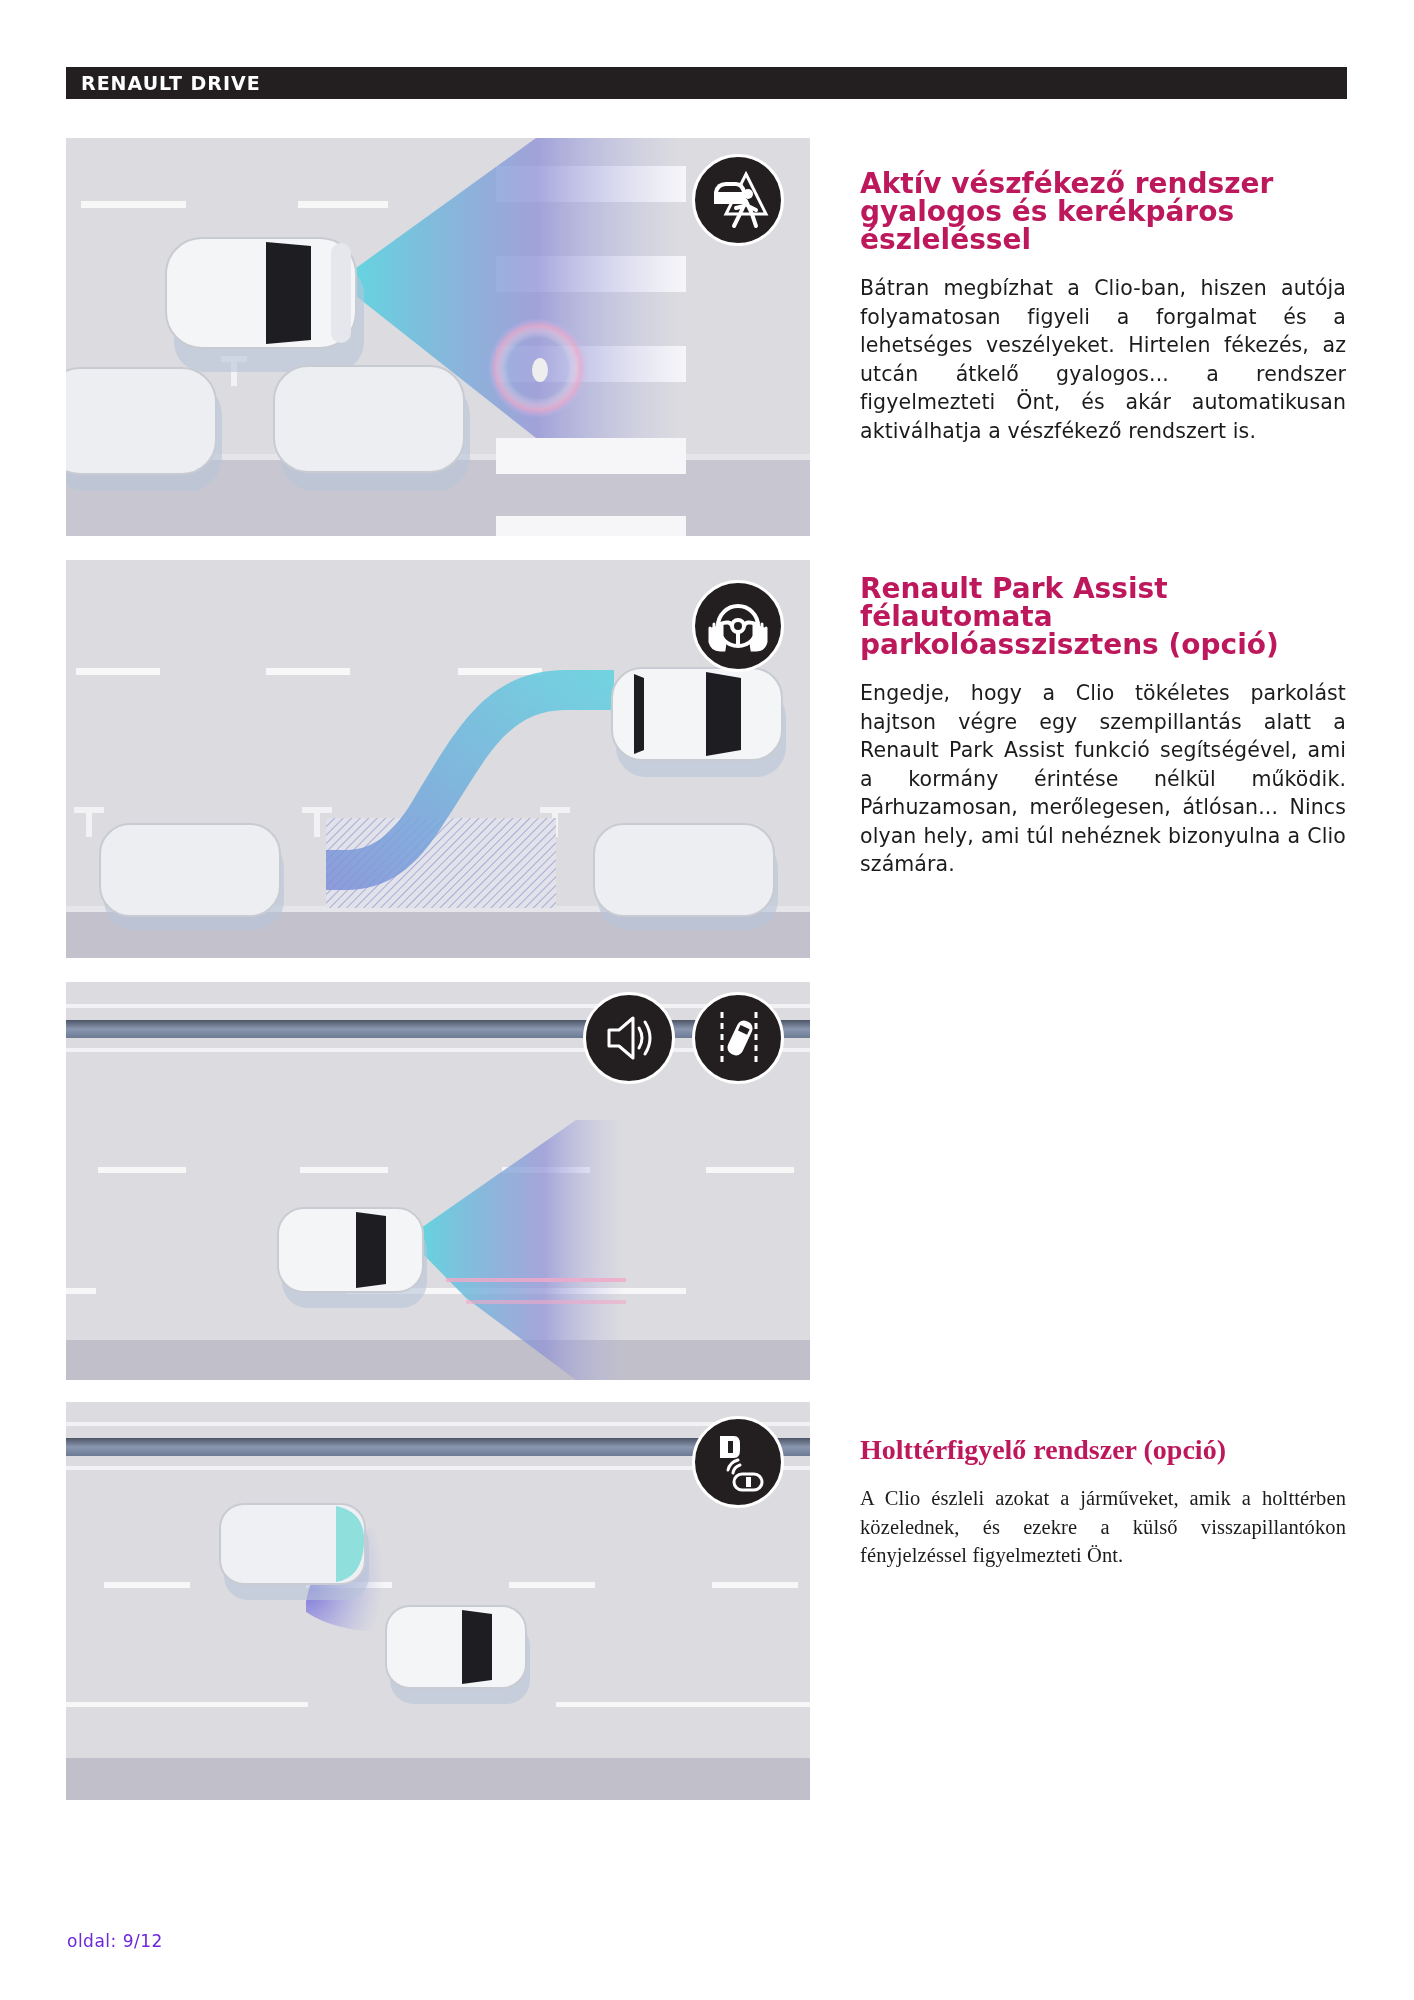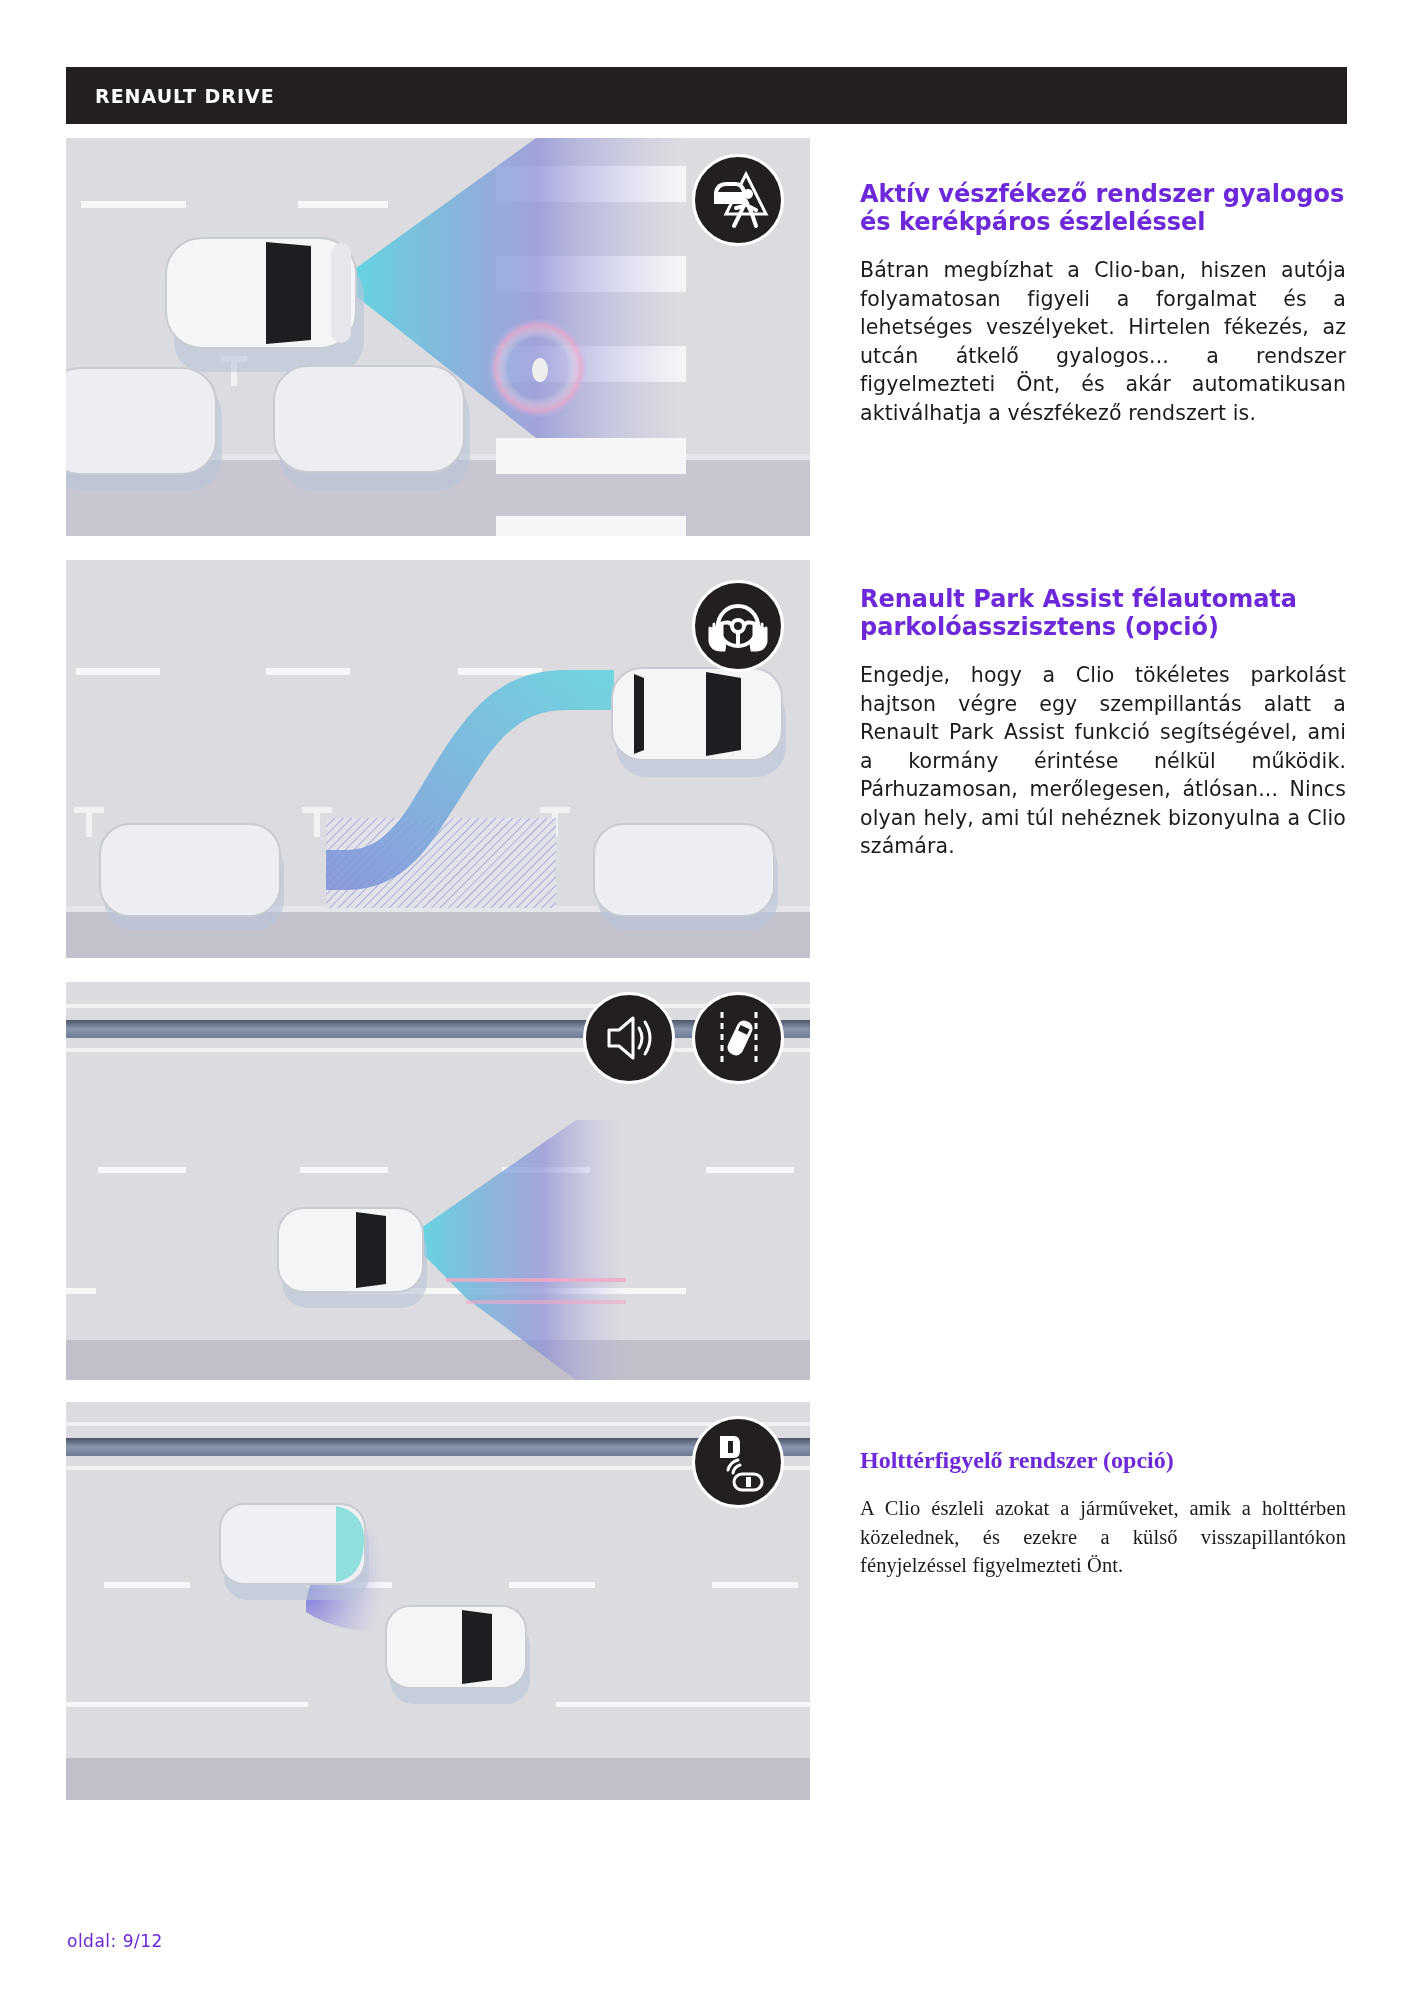--- a/index.html
+++ b/index.html
@@ -1,42 +1,42 @@
 <!DOCTYPE html>
 <html><head>
   <meta charset="utf-8">
   <style>
     * { box-sizing: border-box; margin: 0; padding: 0; }
     html, body { width: 1414px; height: 2000px; background: #ffffff; overflow: hidden; }
     body { position: relative; font-family: "DejaVu Sans", "Liberation Sans", sans-serif; color: #1b1b1b; }
 
     .header-bar {
-      position: absolute; left: 66px; top: 67px; width: 1281px; height: 57px;
-      background: #231f20; display: flex; align-items: center; padding-left: 29px;
+      position: absolute; left: 66px; top: 67px; width: 1281px; height: 32px;
+      background: #231f20; display: flex; align-items: center; padding-left: 15px;
     }
     .header-bar .title {
       color: #ffffff; font-weight: bold; font-size: 19px; letter-spacing: 1px;
     }
 
     .panel {
       position: absolute; left: 66px; width: 744px; height: 398px;
       background: #dcdce0; overflow: hidden;
     }
     .panel svg.scene { position: absolute; left: 0; top: 0; width: 744px; height: 398px; }
 
     .icon-badge {
       position: absolute; width: 92px; height: 92px; border-radius: 50%;
       background: #231f20; border: 3px solid #ffffff;
       display: flex; align-items: center; justify-content: center;
     }
     .icon-badge svg { width: 64px; height: 64px; }
 
     .feature-text { position: absolute; left: 860px; width: 486px; }
     .feature-text .heading {
-      font-weight: bold; font-size: 24px; line-height: 28px; color: #6d28d9; margin-top: 10px;
+      font-weight: bold; font-size: 28px; line-height: 28px; color: #be185d;
     }
     .feature-text .body {
       margin-top: 20px; font-size: 20.5px; line-height: 28.5px; color: #1b1b1b;
       text-align: justify; letter-spacing: 0.1px;
     }
 
     .footer {
       position: absolute; left: 67px; top: 1931px; font-size: 17px; color: #6d28d9; letter-spacing: 0.5px;
     }
   </style>

